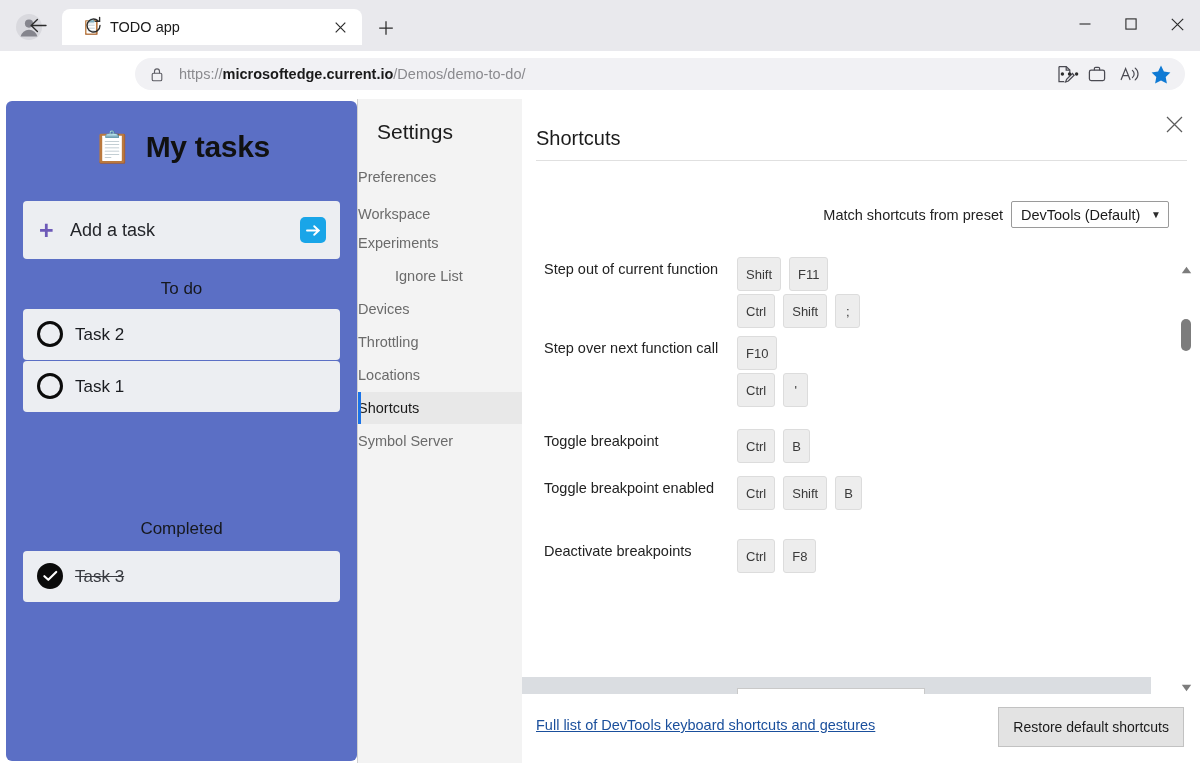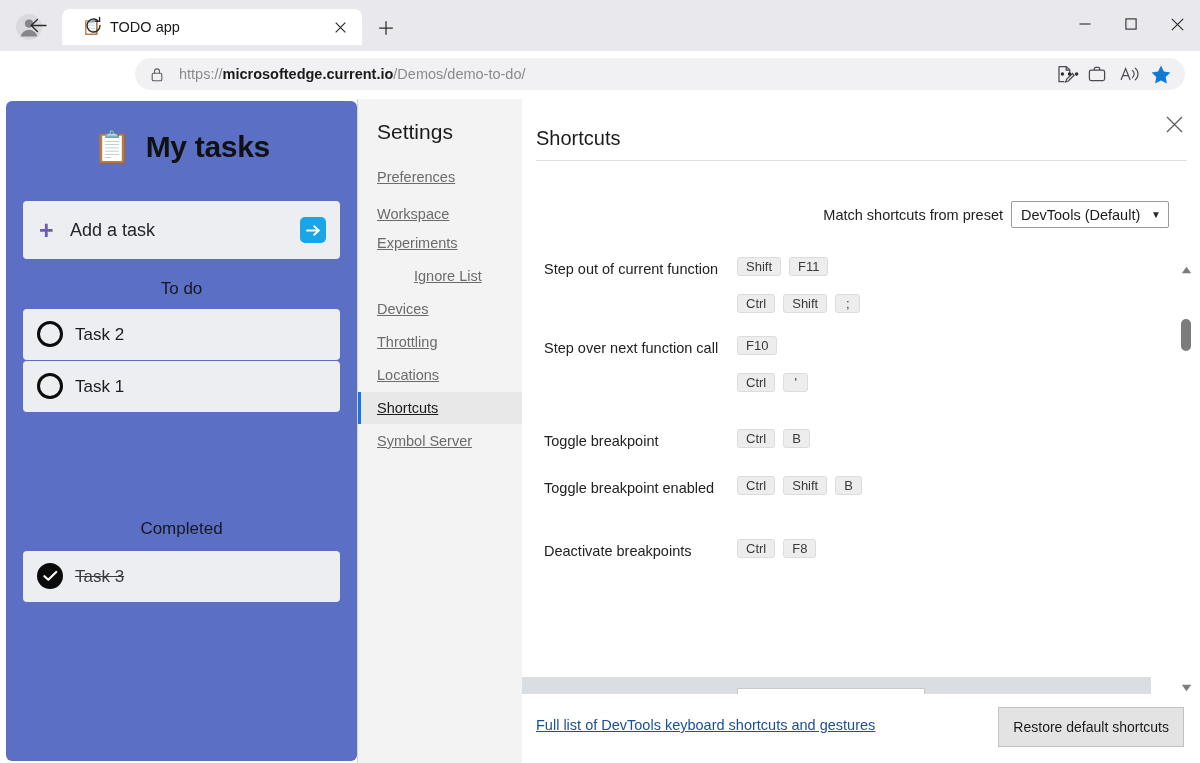--- a/index.html
+++ b/index.html
@@ -166,21 +166,21 @@
   }
   .dt-sidebar-title {
     position: absolute; left: 19px; top: 21px;
     font-size: 21px; color: #1b1b1b;
   }
   .sb-item {
     position: absolute; left: 0; width: 164px; height: 32px;
     display: flex; align-items: center; cursor: pointer;
   }
   .sb-item span {
-    padding-left: 19px; font-size: 14.5px; color: #6b6b6b; text-decoration: underline;
+    font-size: 14.5px; color: #6b6b6b;
   }
   .sb-item.selected { background: #e8e8e8; }
   .sb-item.selected span { color: #1b1b1b; }
   .sb-item.selected::before {
     content: ""; position: absolute; left: 0; top: 0; width: 3px; height: 32px;
     background: #1a73e8;
   }
 
   .dt-main {
     position: absolute; left: 164px; top: 0; width: 679px; height: 664px;
@@ -219,21 +219,21 @@
   .sc-row {
     position: absolute; left: 0; width: 665px;
     display: flex; align-items: flex-start;
   }
   .sc-name {
     position: absolute; left: 22px; width: 182px;
     font-size: 14.5px; color: #222222; line-height: 20px;
   }
   .keys { position: absolute; left: 215px; display: flex; gap: 8px; }
   .keychip {
-    min-width: 25px; height: 19px; padding: 8px 8px;
+    min-width: 25px; height: 19px; padding: 16px 8px;
     background: #ededed; border: 1px solid #dcdcdc; border-radius: 3px;
     font-size: 13px; color: #3a3a3a;
     display: flex; align-items: center; justify-content: center;
   }
 
   
   .sc-editrow {
     position: absolute; left: 0; top: 420px; width: 629px; height: 104px;
     background: #dadde1;
   }

